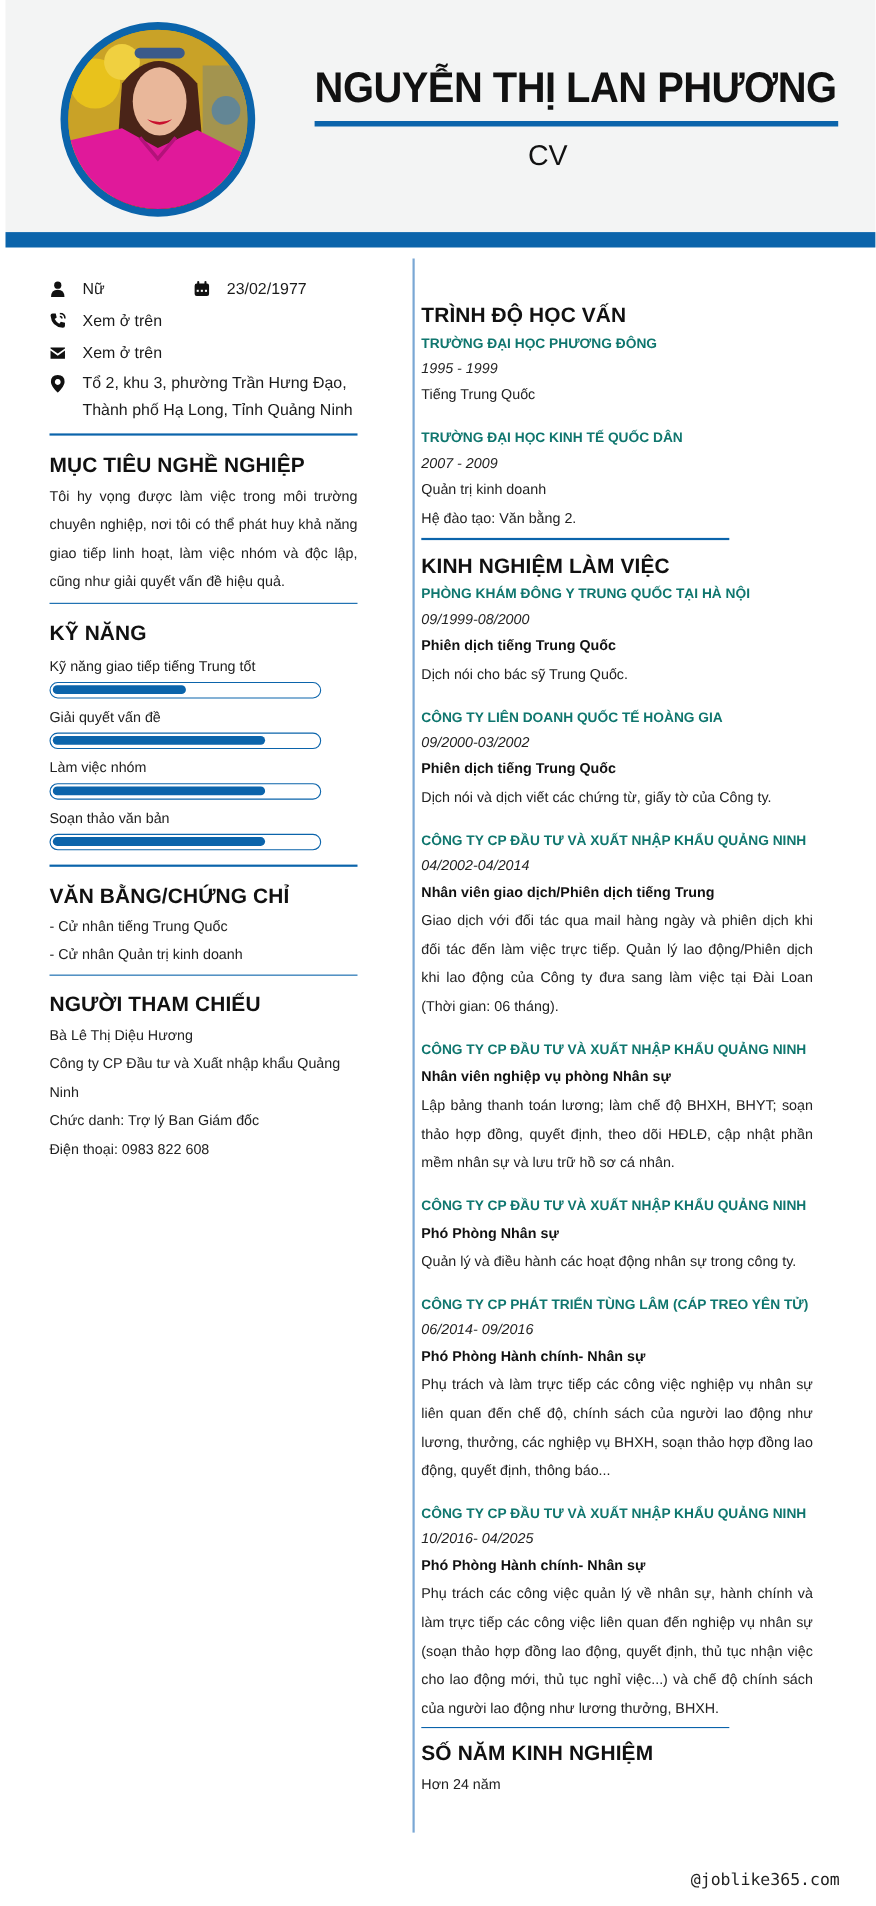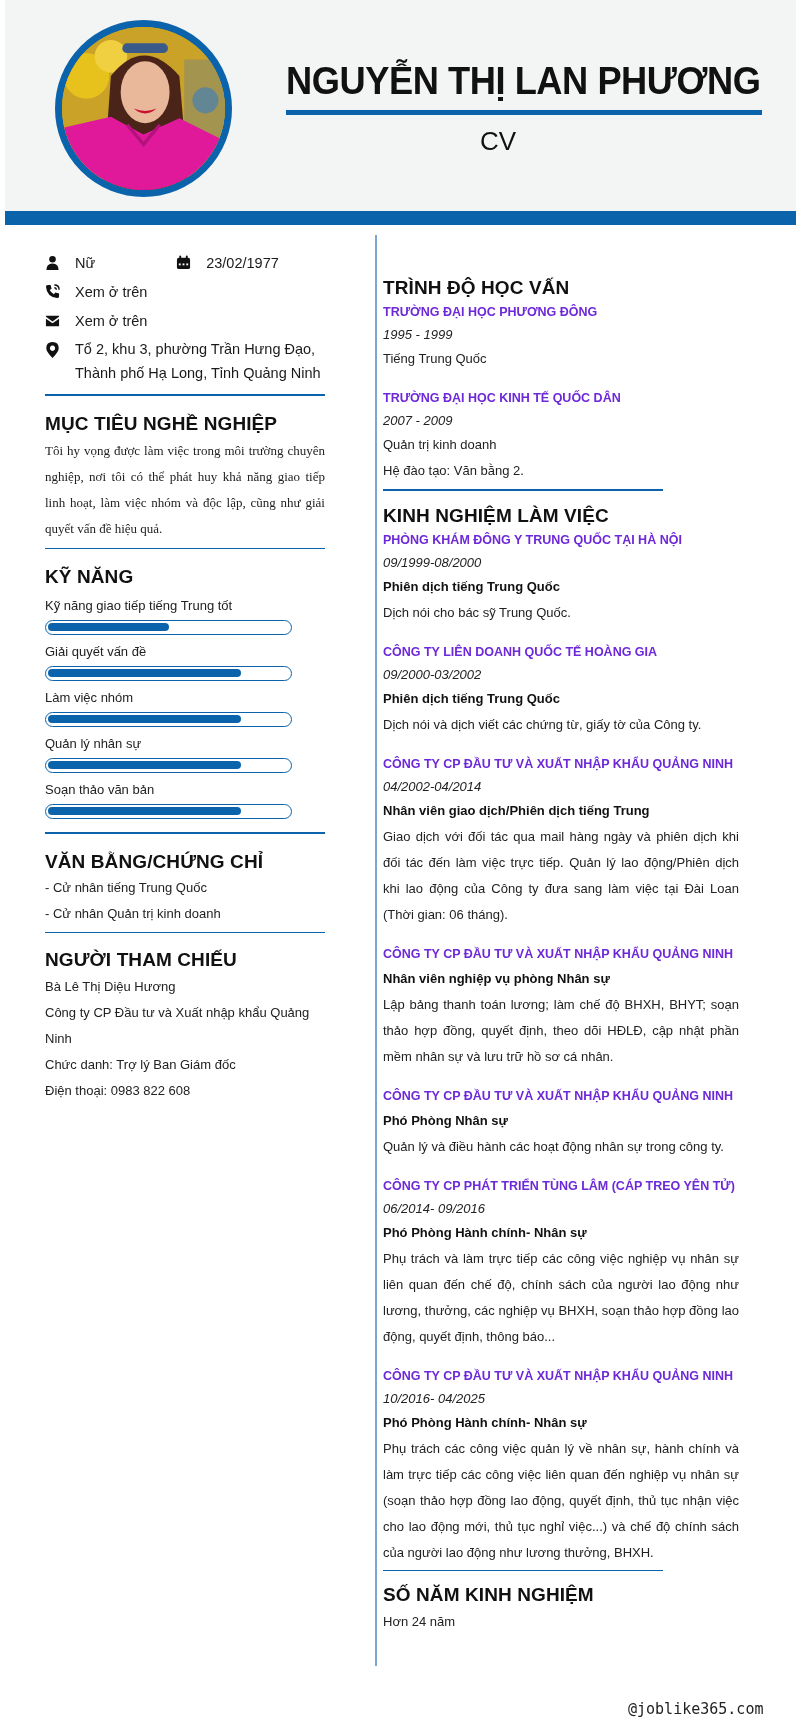--- a/index.html
+++ b/index.html
@@ -33,29 +33,29 @@
   .info-multi .ic { width: 30px; padding-top: 4px; }
   .info-multi .ic svg { width: 15px; height: 16px; fill: #111; }
   .dob { display: flex; align-items: flex-start; margin-left: 81px; }
   .dob .ic { width: 30px; }
 
   .rule { height: 1.5px; background: #0b64ab; width: 280px; }
   .rule-r { height: 1.5px; background: #0b64ab; width: 280px; }
 
   .h2 { font-size: 19px; font-weight: bold; color: #111; letter-spacing: 0.1px; line-height: 24px; }
   .para { font-size: 13px; line-height: 26px; color: #222; }
-  .justify { text-align: justify; font-family: Liberation Serif, serif; }
+  .justify { text-align: justify; }
 
   .skill-label { font-size: 13px; line-height: 18px; color: #222; margin-top: 8px; }
   .skill-track { margin-top: 5px; width: 247px; height: 15px; border: 1.5px solid #0b64ab; border-radius: 8px; padding: 2px 2px; }
   .skill-fill { height: 8px; background: #0b64ab; border-radius: 5px; }
 
   .lst { font-size: 13px; line-height: 26px; color: #222; }
 
-  .edu-school, .job-co { font-size: 12.5px; font-weight: bold; color: #6d28d9; line-height: 24px; }
+  .edu-school, .job-co { font-size: 12.5px; font-weight: bold; color: #0f766e; line-height: 24px; }
   .edu-period, .job-period { font-size: 13px; font-style: italic; color: #222; line-height: 22px; }
   .edu-line { font-size: 13px; color: #222; line-height: 26px; }
   .job-title { font-size: 13px; font-weight: bold; color: #111; line-height: 26px; }
   .job-desc { font-size: 13px; line-height: 26px; color: #222; text-align: justify; }
   .gap { height: 14px; }
 
   .footer { position: absolute; left: 628px; top: 1700px; font-family: "DejaVu Sans Mono", "Liberation Mono", monospace;
             font-size: 15px; color: #222; }
 </style>
 </head>
@@ -154,26 +154,20 @@
           <div class="skill-fill" style="width: 80%;"></div>
         </div>
       </div>
       <div>
         <div class="skill-label">Làm việc nhóm</div>
         <div class="skill-track">
           <div class="skill-fill" style="width: 80%;"></div>
         </div>
       </div>
       <div>
-        <div class="skill-label">Quản lý nhân sự</div>
-        <div class="skill-track">
-          <div class="skill-fill" style="width: 80%;"></div>
-        </div>
-      </div>
-      <div>
         <div class="skill-label">Soạn thảo văn bản</div>
         <div class="skill-track">
           <div class="skill-fill" style="width: 80%;"></div>
         </div>
       </div>
     </div>
   <div class="rule" style="margin-top:13px"></div>
 
   <div class="h2" style="margin-top:16px">VĂN BẰNG/CHỨNG CHỈ</div>
   <div style="margin-top:1px">

